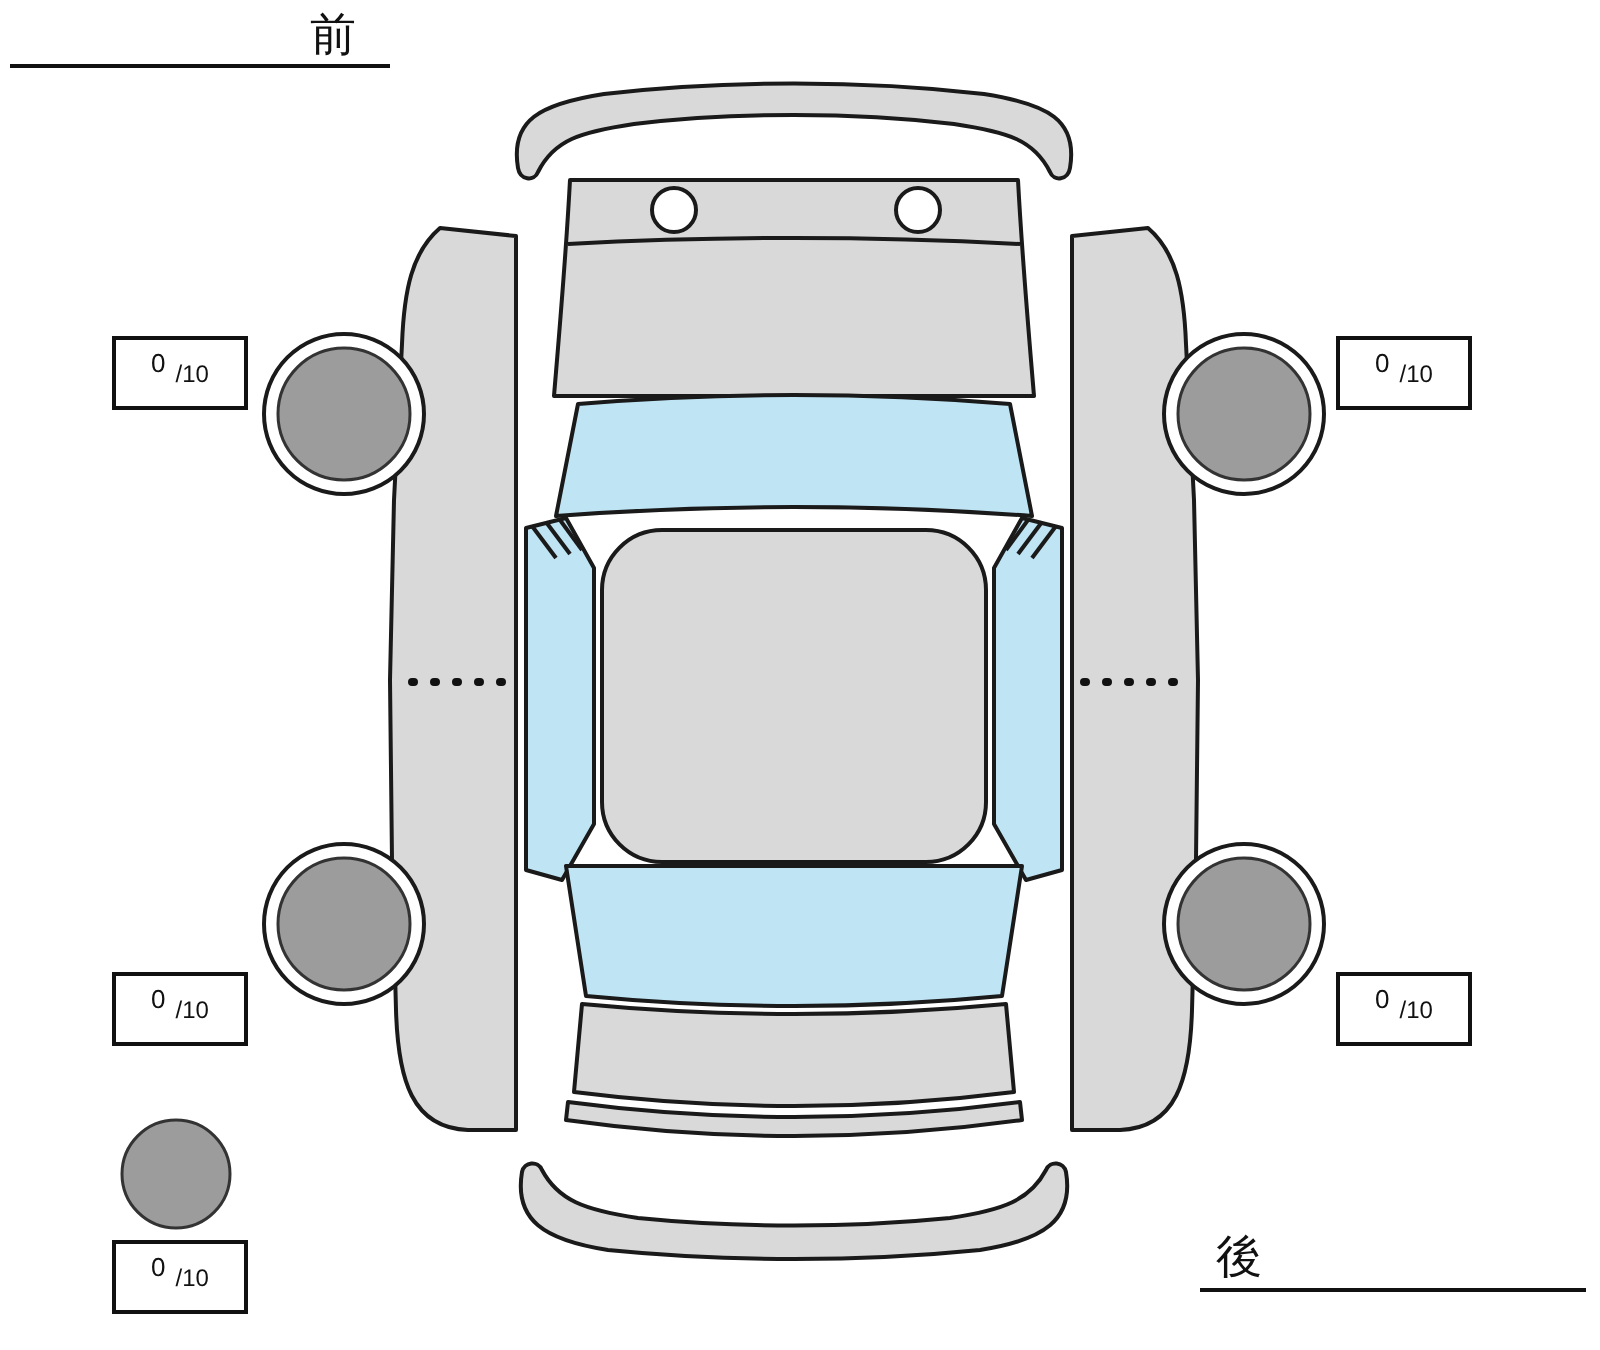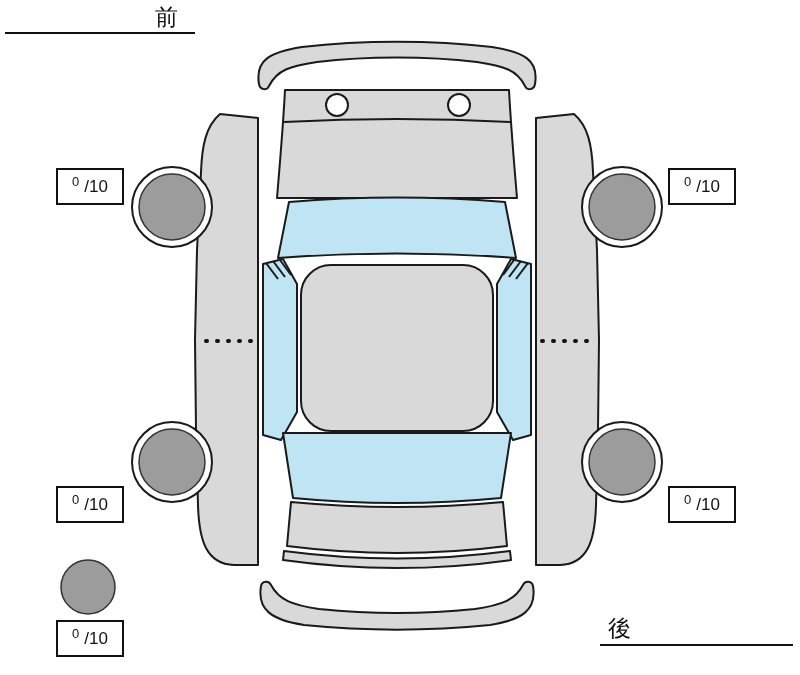--- a/index.html
+++ b/index.html
@@ -35,21 +35,21 @@
 
   .score-box {
     position: absolute;
     width: 68px; height: 37px;
     background: #ffffff;
     border: 2px solid #111;
     display: flex; align-items: center; justify-content: center;
     gap: 5px;
   }
   .score-box .val { font-size: 13px; transform: translateY(-5px); }
-  .score-box .den { font-size: 17px; }
+  .score-box .den { font-size: 12px; }
 
   .box-fl { left: 56px;  top: 168px; }
   .box-fr { left: 668px; top: 168px; }
   .box-rl { left: 56px;  top: 486px; }
   .box-rr { left: 668px; top: 486px; }
   .box-sp { left: 56px;  top: 620px; }
 </style>
 </head>
 <body>
 

